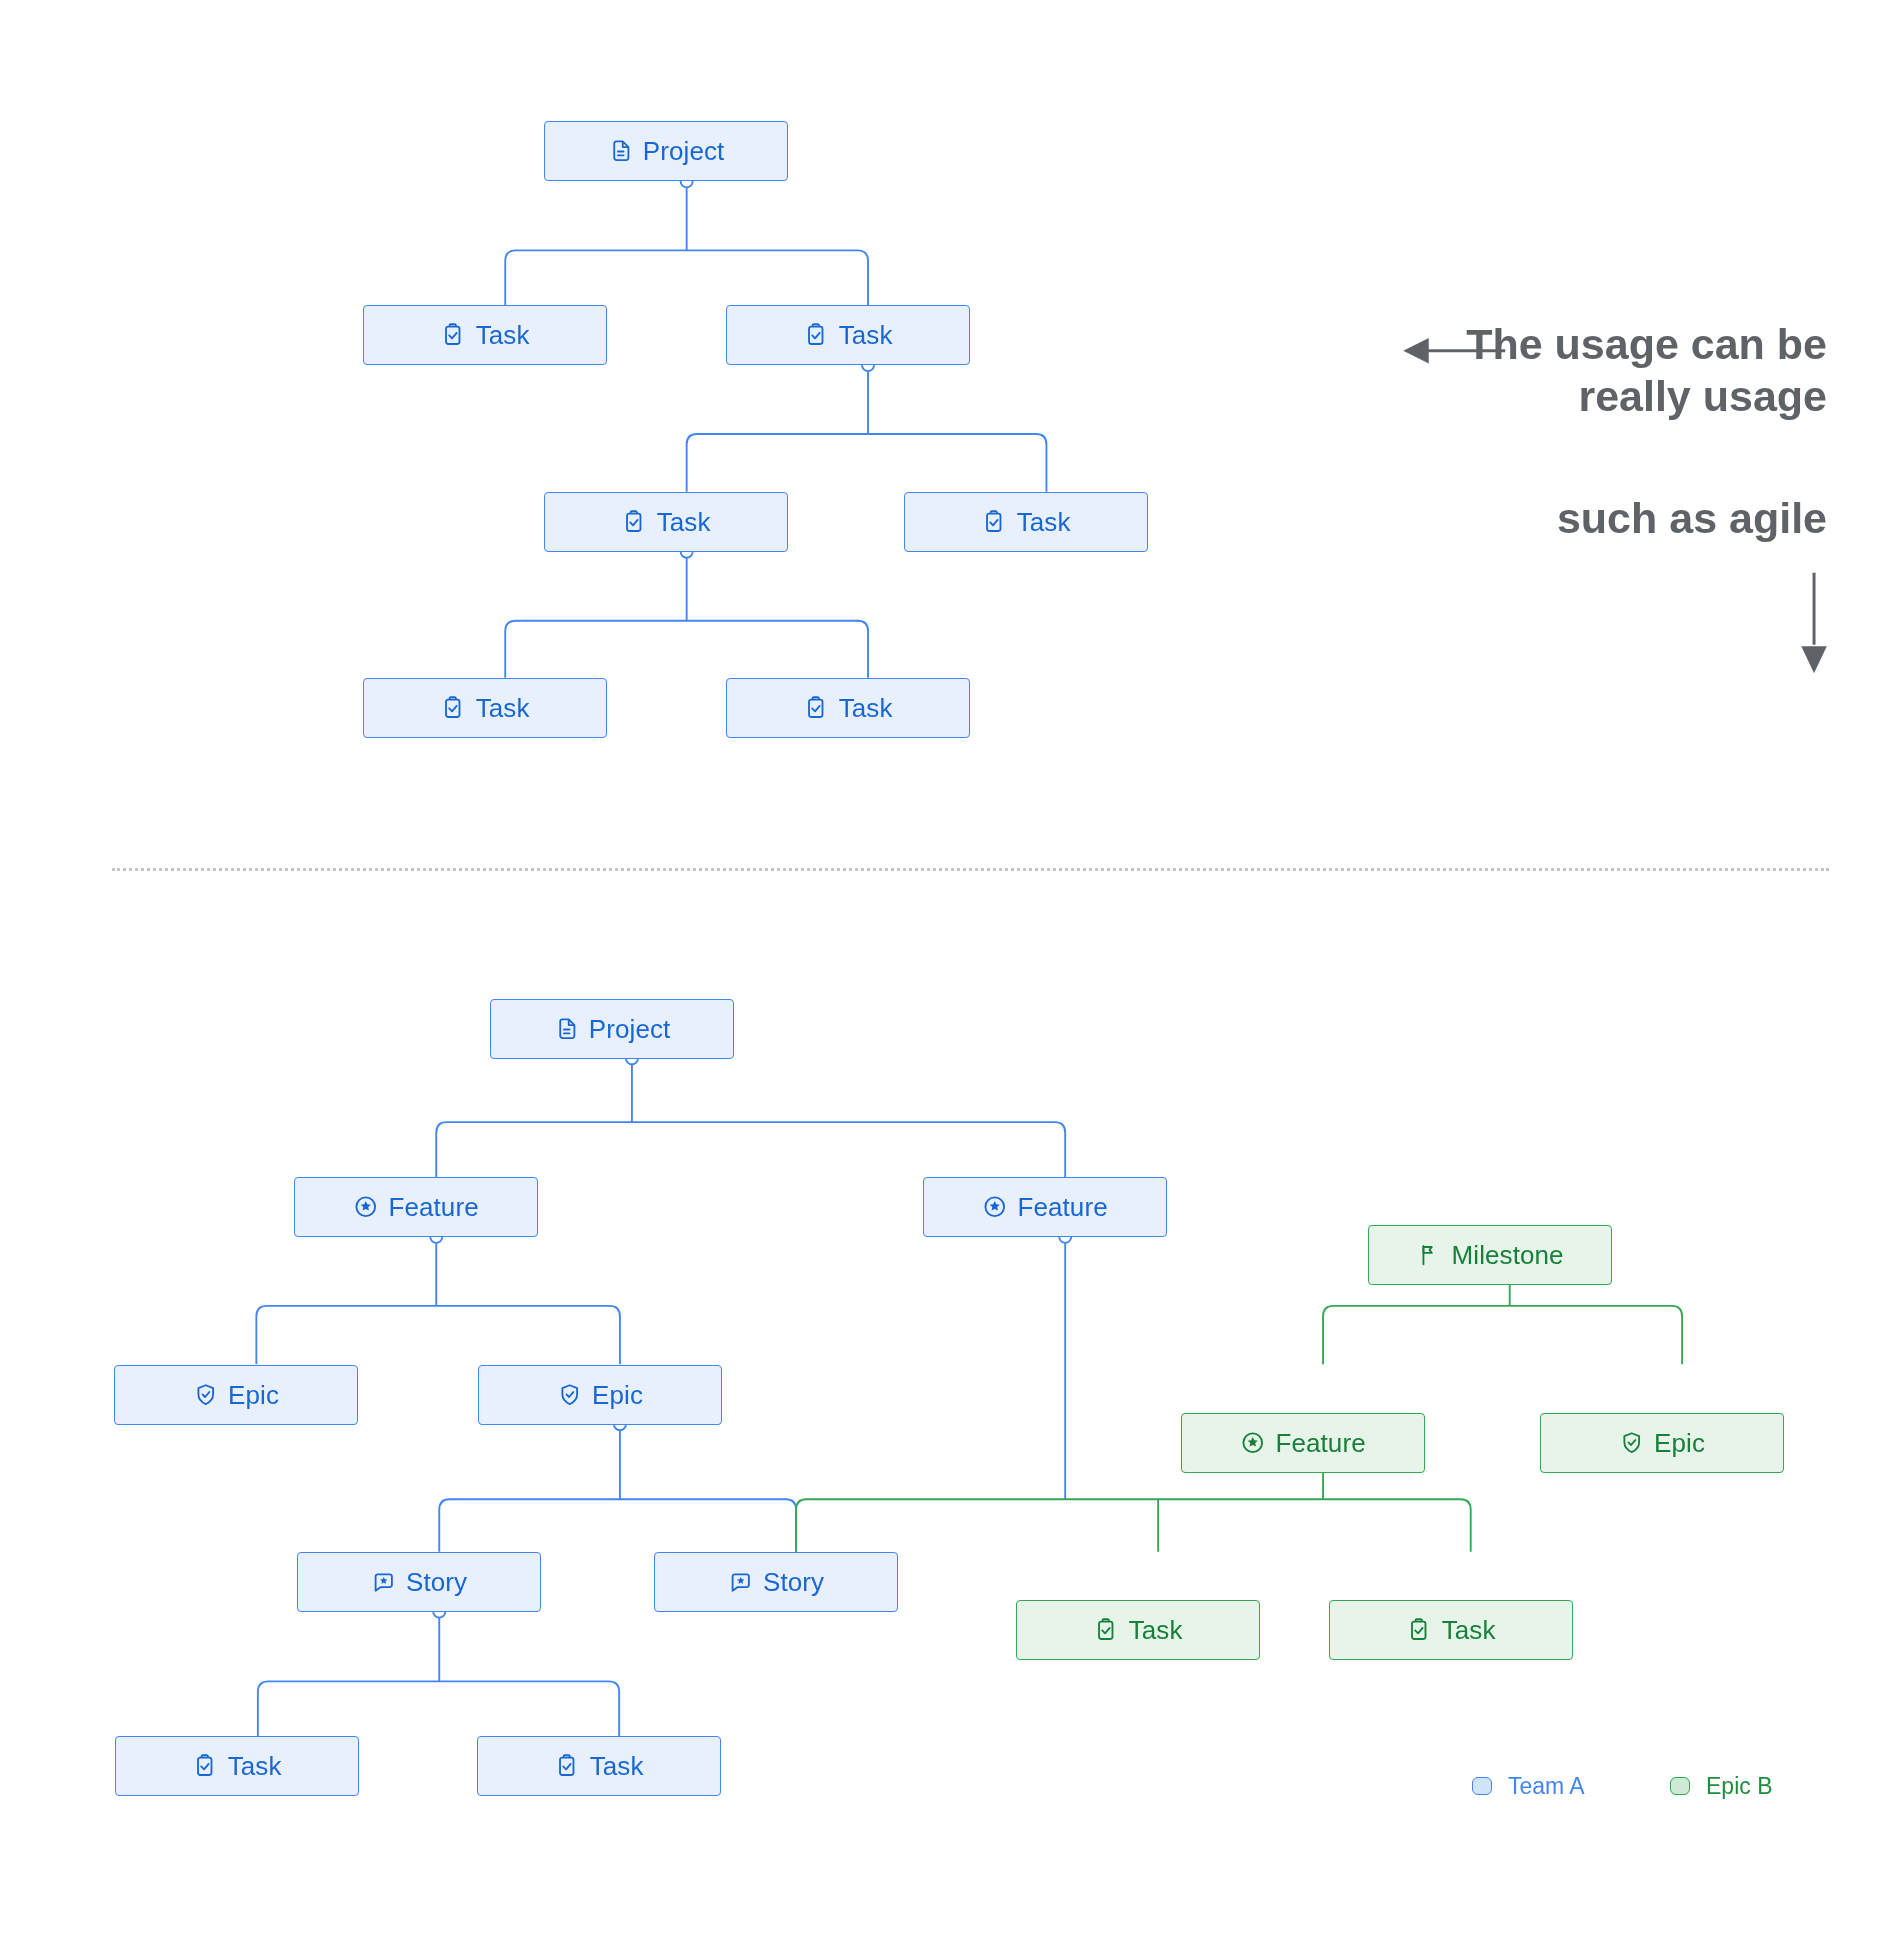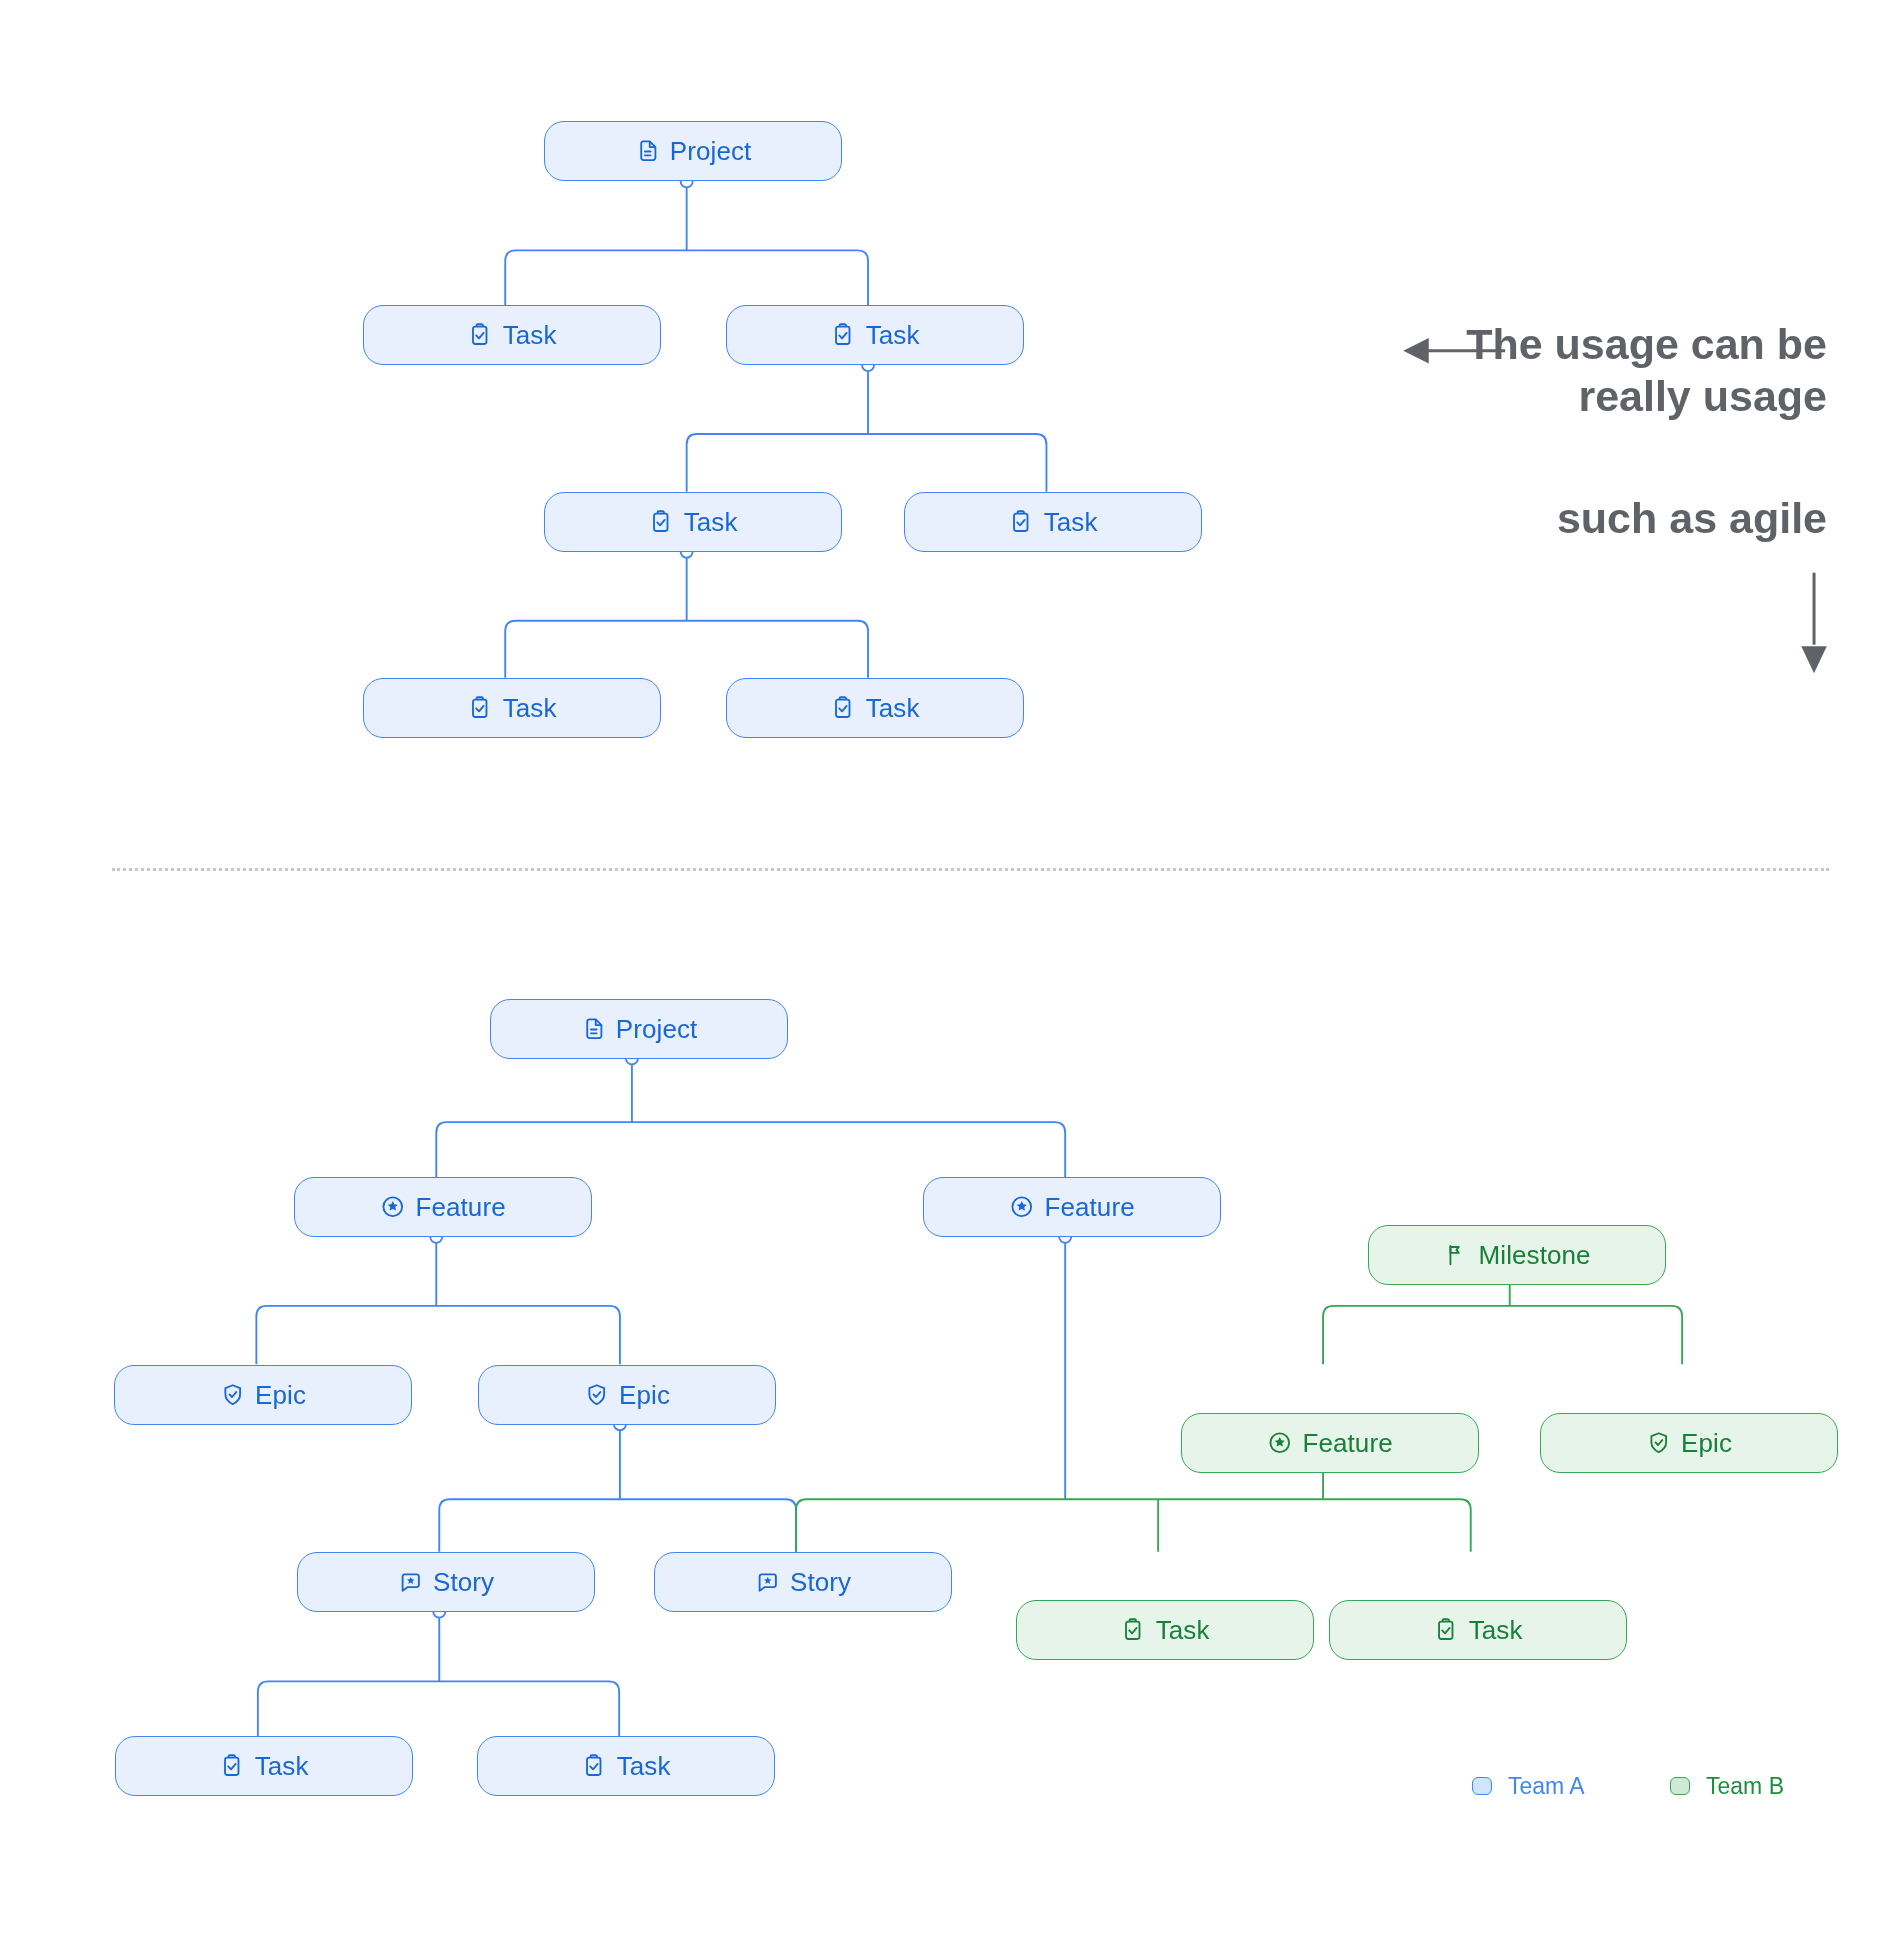--- a/index.html
+++ b/index.html
@@ -7,22 +7,22 @@
     --green_border:#34a853; --green_fill:#e6f4ea; --green_text:#188038; --green_line:#34a853;
     --annotation_text:#5f6368; --arrow:#5f6368; --divider:#c3c6ca;
     --legend_a_text:#4285f4; --legend_b_text:#1e8e3e; --legend_a_fill:#d2e3fc; --legend_b_fill:#ceead6;
   }
   html,body{margin:0;padding:0;background:#ffffff;}
   body{width:1898px;height:1955px;position:relative;overflow:hidden;
        font-family:"Liberation Sans", sans-serif;}
   .canvas{position:absolute;inset:0;width:1898px;height:1955px;}
   #connector-layer{position:absolute;left:0;top:0;width:1898px;height:1955px;}
   .node{
-    position:absolute;width:298px;height:60px;box-sizing:border-box;
-    border-radius:20px;border:1.9px solid;
+    position:absolute;width:244px;height:60px;box-sizing:border-box;
+    border-radius:4px;border:1.9px solid;
     display:flex;align-items:center;justify-content:center;gap:9.7px;
     font-size:26px;font-weight:500;letter-spacing:0.1px;
   }
   .node.team-a{background:var(--blue_fill);border-color:var(--blue_border);color:var(--blue_text);}
   .node.team-b{background:var(--green_fill);border-color:var(--green_border);color:var(--green_text);margin-top:48px;}
   .node-icon{display:flex;align-items:center;}
   .node-icon svg{width:25.5px;height:25.5px;display:block;}
   .annotation{
     position:absolute;top:318px;right:71px;text-align:right;
     color:var(--annotation_text);font-size:43px;line-height:52px;font-weight:700;
@@ -112,21 +112,21 @@
 
   <div class="divider"></div>
 
   <div>
       <div class="legend-item team-a" style="left: 1472px; top: 1768px;">
         <span class="legend-swatch swatch-a"></span>
         <span class="legend-label">Team A</span>
       </div>
       <div class="legend-item team-b" style="left: 1670px; top: 1768px;">
         <span class="legend-swatch swatch-b"></span>
-        <span class="legend-label">Team B</span>
+        <span class="legend-label">Epic B</span>
       </div>
     </div>
 
 <div class="node team-a" style="left: 544px; top: 121px;">
       <span class="node-icon">
         <svg viewBox="0 0 36 36">
           <path d="M12 4.8h8.8l8 8V28a3.2 3.2 0 0 1-3.2 3.2H12A3.2 3.2 0 0 1 8.8 28V8a3.2 3.2 0 0 1 3.2-3.2Z" fill="none" stroke="currentColor" stroke-width="2.6" stroke-linejoin="round"></path>
           <path d="M20.8 4.8v8h8" fill="none" stroke="currentColor" stroke-width="2.6" stroke-linejoin="round"></path>
           <path d="M14 19h8M14 24.5h8" fill="none" stroke="currentColor" stroke-width="2.6" stroke-linecap="round"></path>
         </svg>

